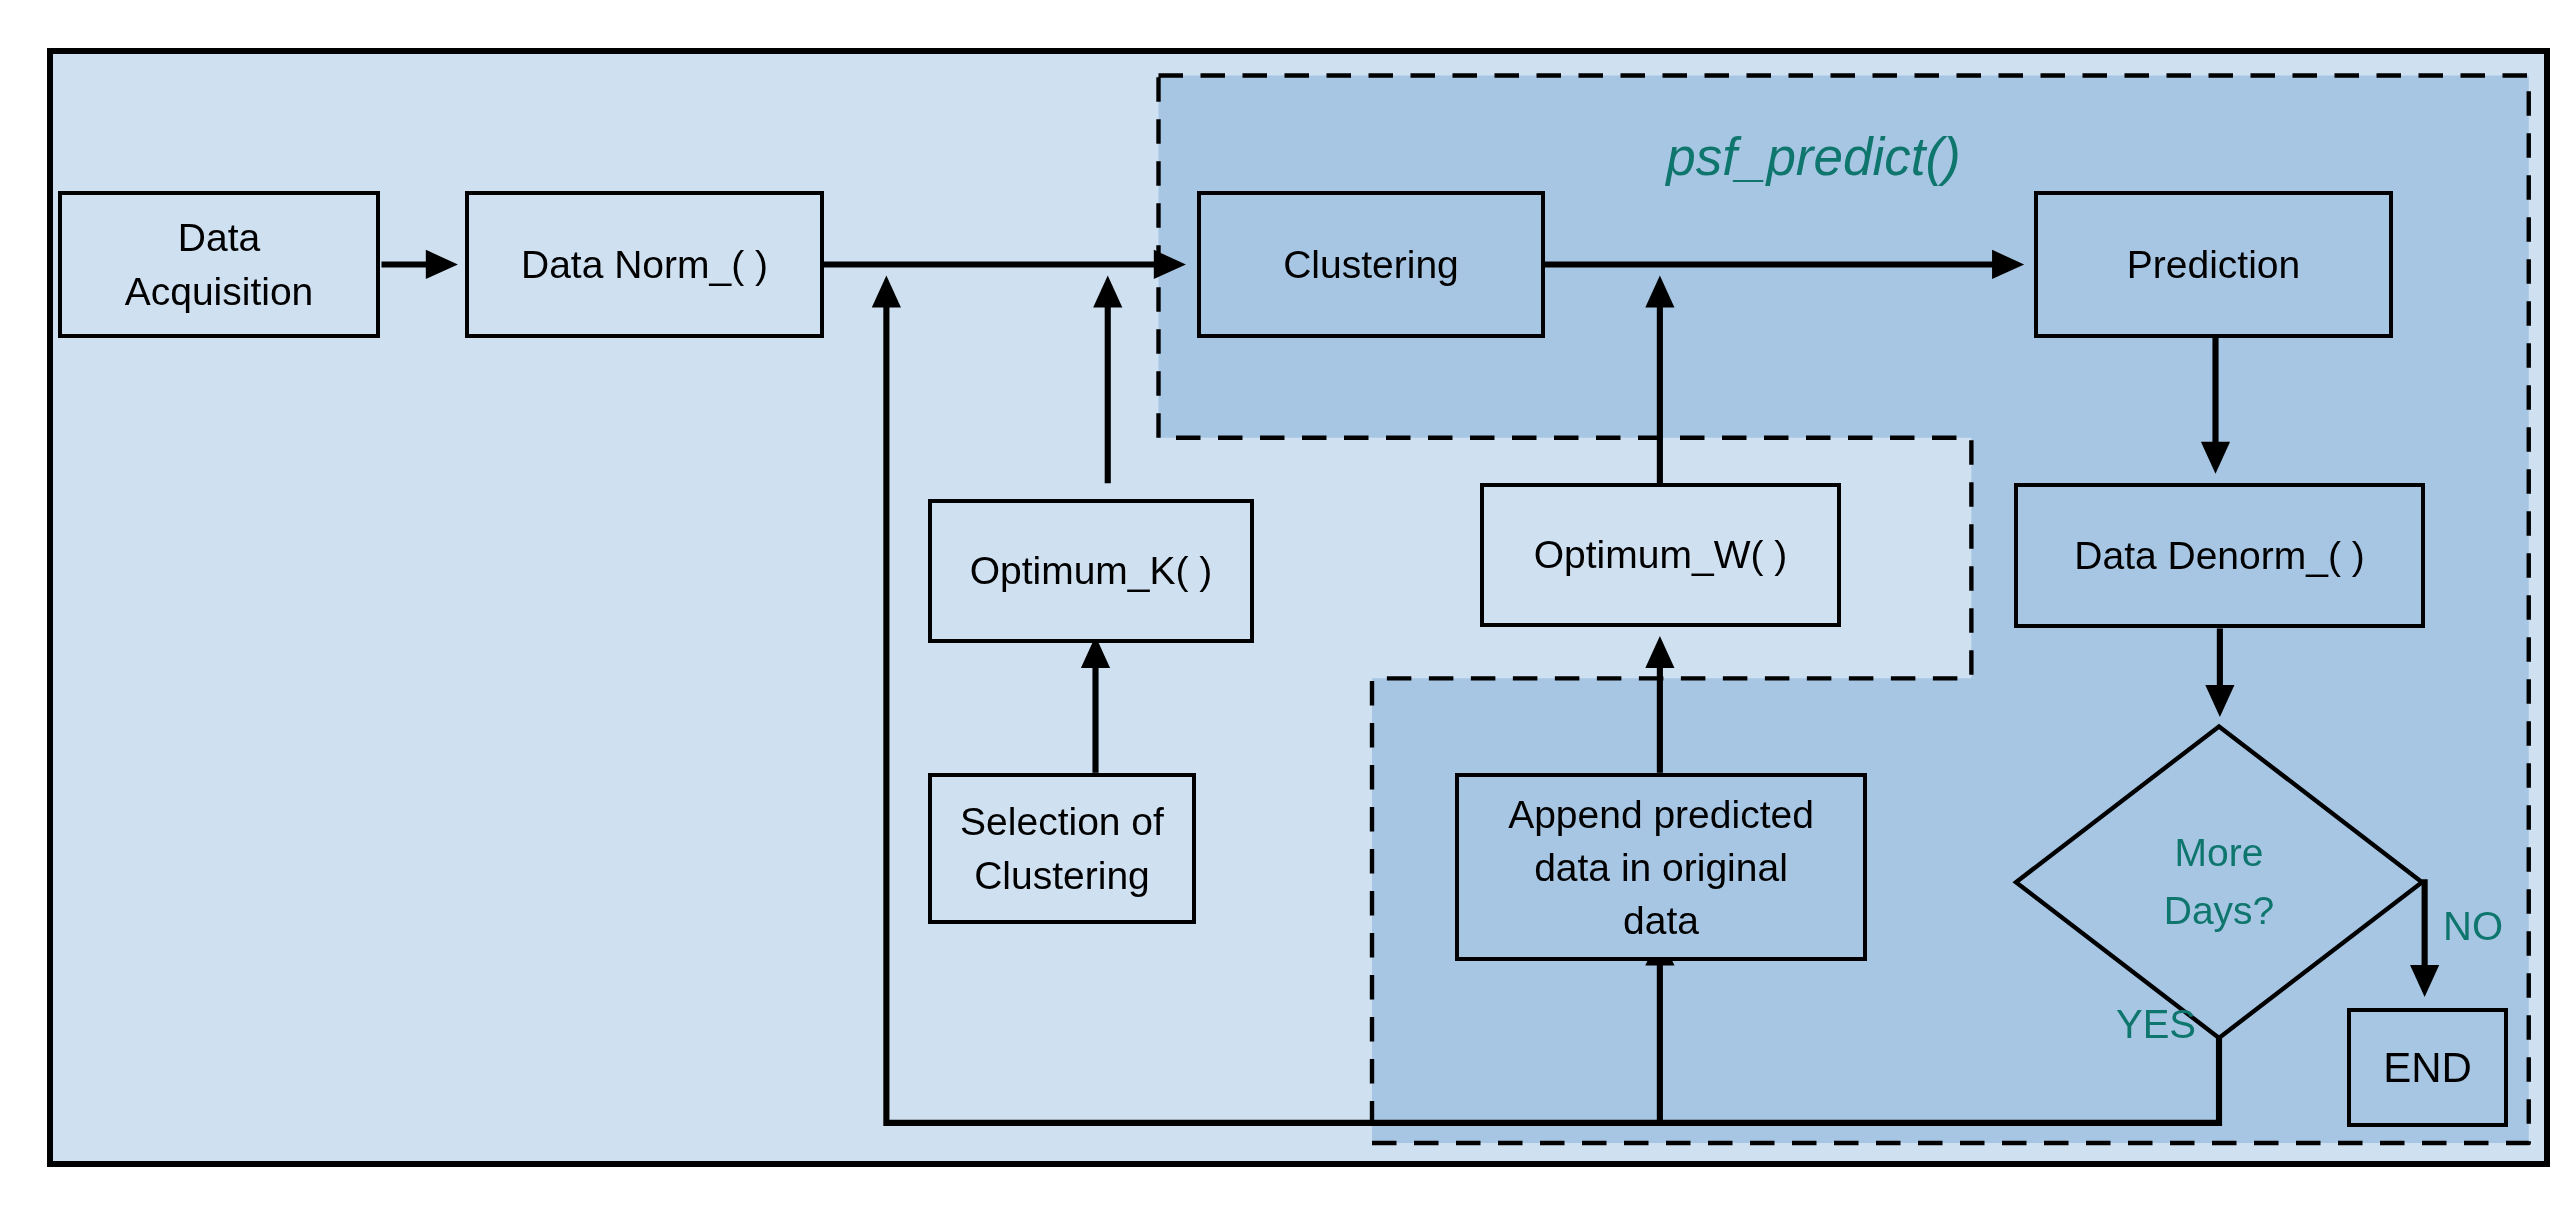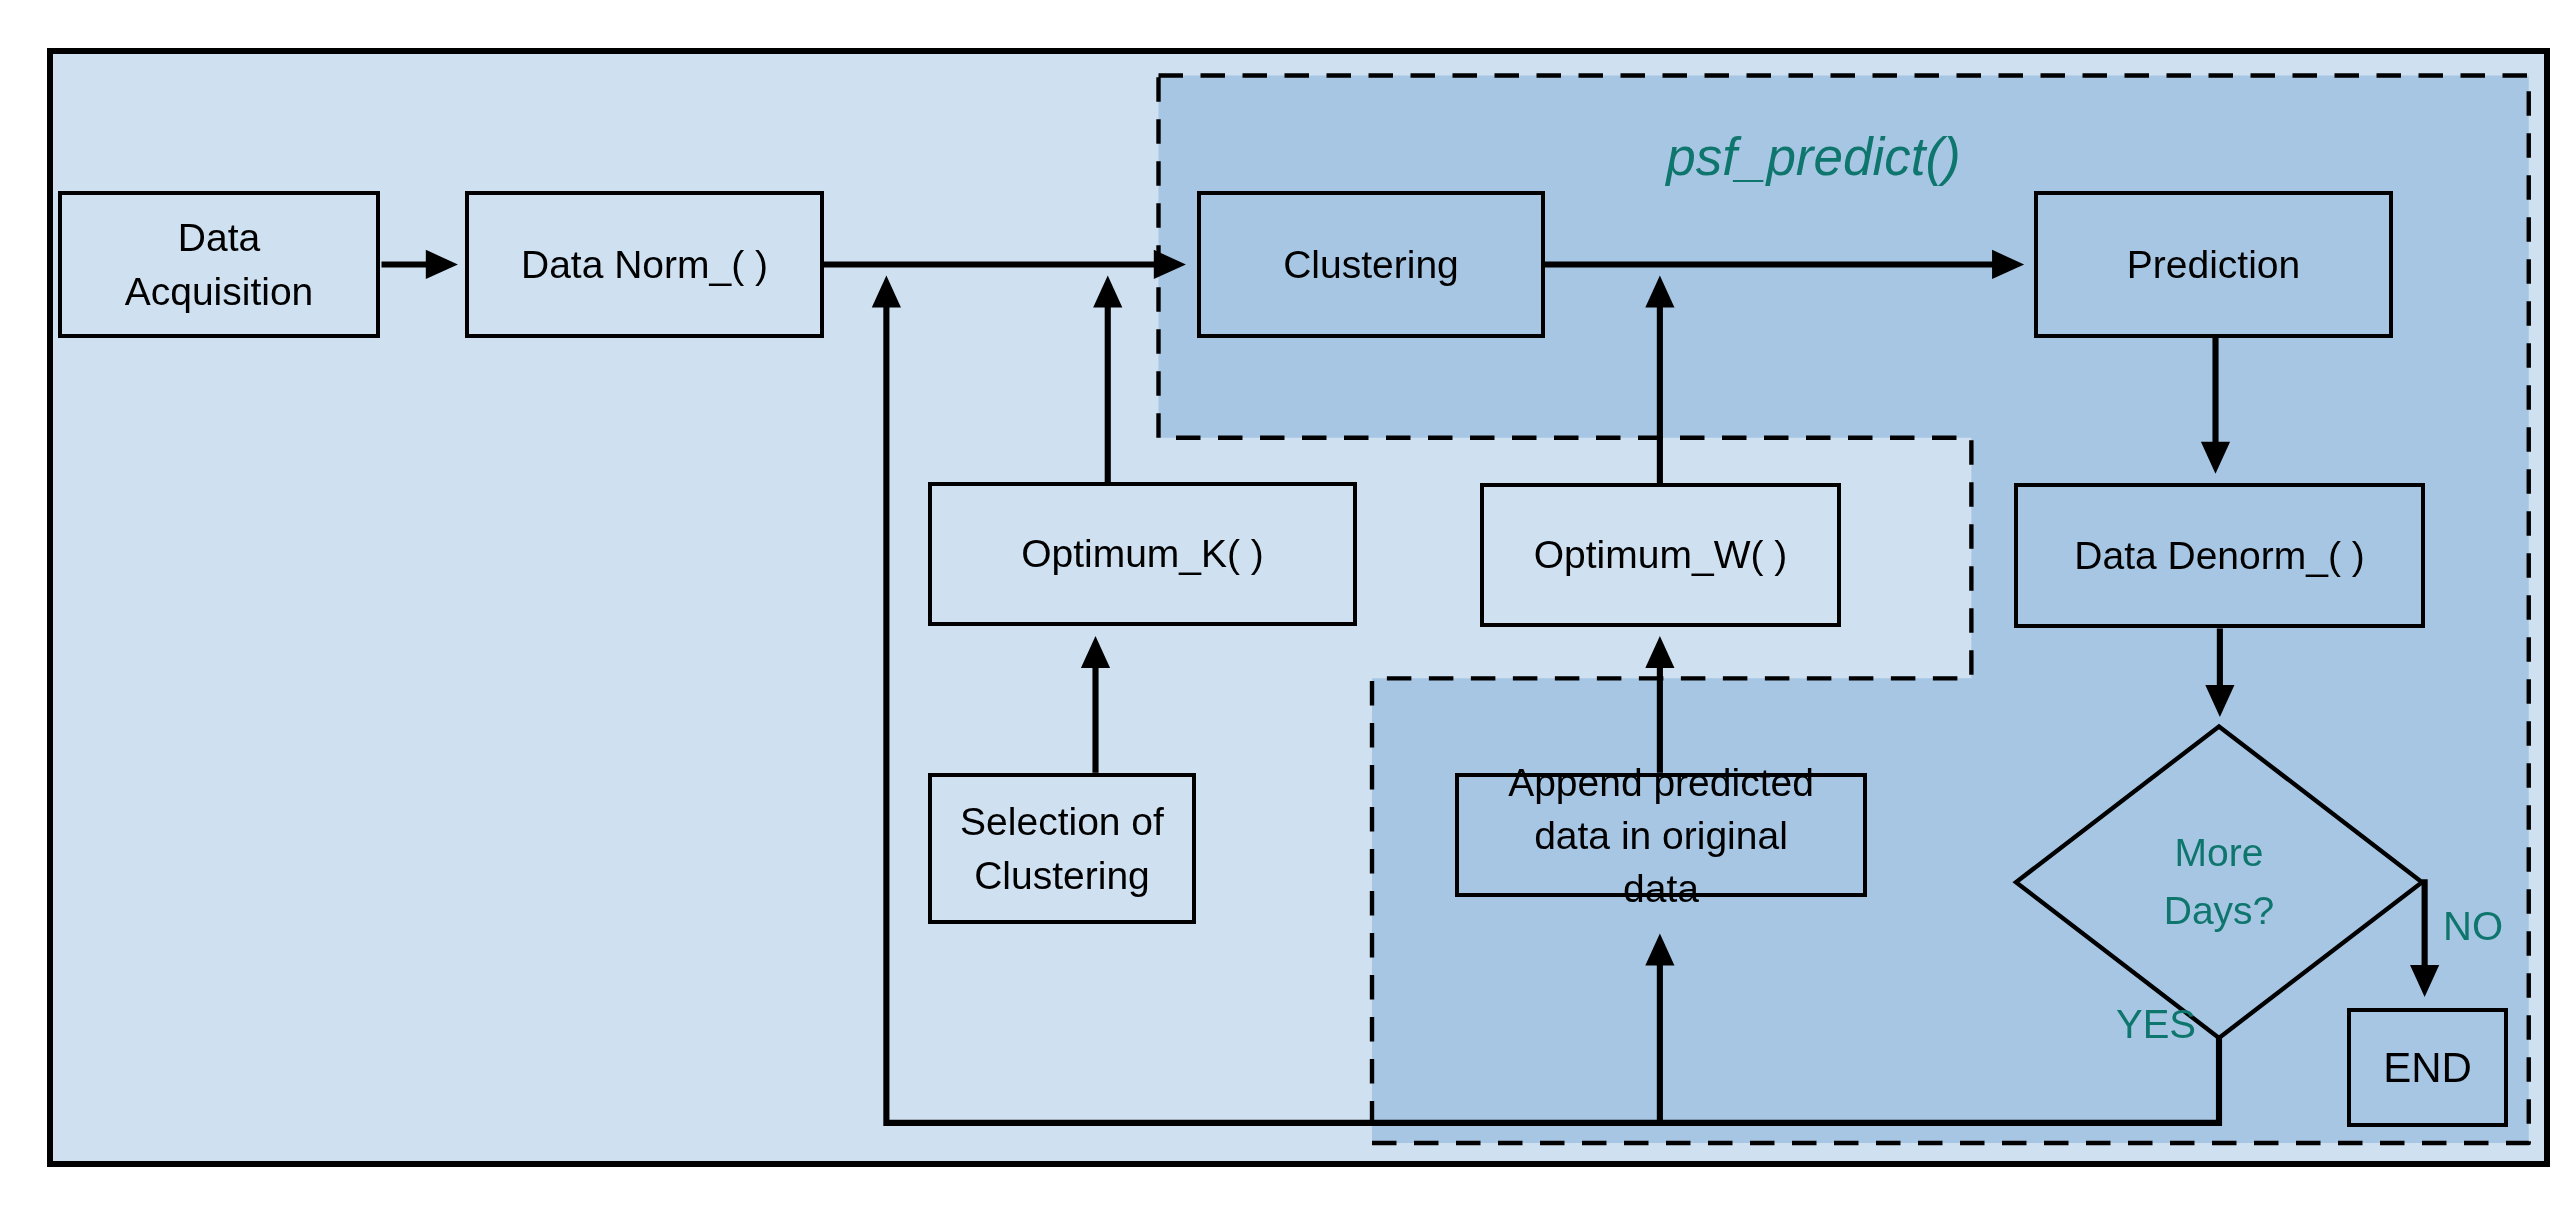--- a/index.html
+++ b/index.html
@@ -127,38 +127,38 @@
   </div>
 
   <div class="node dark" id="node-clustering" style="left:1197px;top:191px;width:348px;height:147px">
     <div class="line">Clustering</div>
   </div>
 
   <div class="node dark" id="node-prediction" style="left:2034px;top:191px;width:359px;height:147px">
     <div class="line">Prediction</div>
   </div>
 
-  <div class="node light" id="node-optimum-k" style="left:928px;top:482px;width:429px;height:144px">
+  <div class="node light" id="node-optimum-k" style="left:928px;top:499px;width:326px;height:144px">
     <div class="line">Optimum_K( )</div>
   </div>
 
   <div class="node light" id="node-optimum-w" style="left:1480px;top:483px;width:361px;height:144px">
     <div class="line">Optimum_W( )</div>
   </div>
 
   <div class="node dark" id="node-data-denorm" style="left:2014px;top:483px;width:411px;height:145px">
     <div class="line">Data Denorm_( )</div>
   </div>
 
   <div class="node light" id="node-selection" style="left:928px;top:773px;width:268px;height:151px">
     <div class="line">Selection of</div>
     <div class="line">Clustering</div>
   </div>
 
-  <div class="node dark" id="node-append" style="left:1455px;top:773px;width:412px;height:124px">
+  <div class="node dark" id="node-append" style="left:1455px;top:773px;width:412px;height:188px">
     <div class="line">Append predicted</div>
     <div class="line">data in original</div>
     <div class="line">data</div>
   </div>
 
   <div class="node dark" id="node-end" style="left:2347px;top:1008px;width:161px;height:119px">
     <div class="line">END</div>
   </div>
 
   <div class="floating-label" id="diamond-label">

